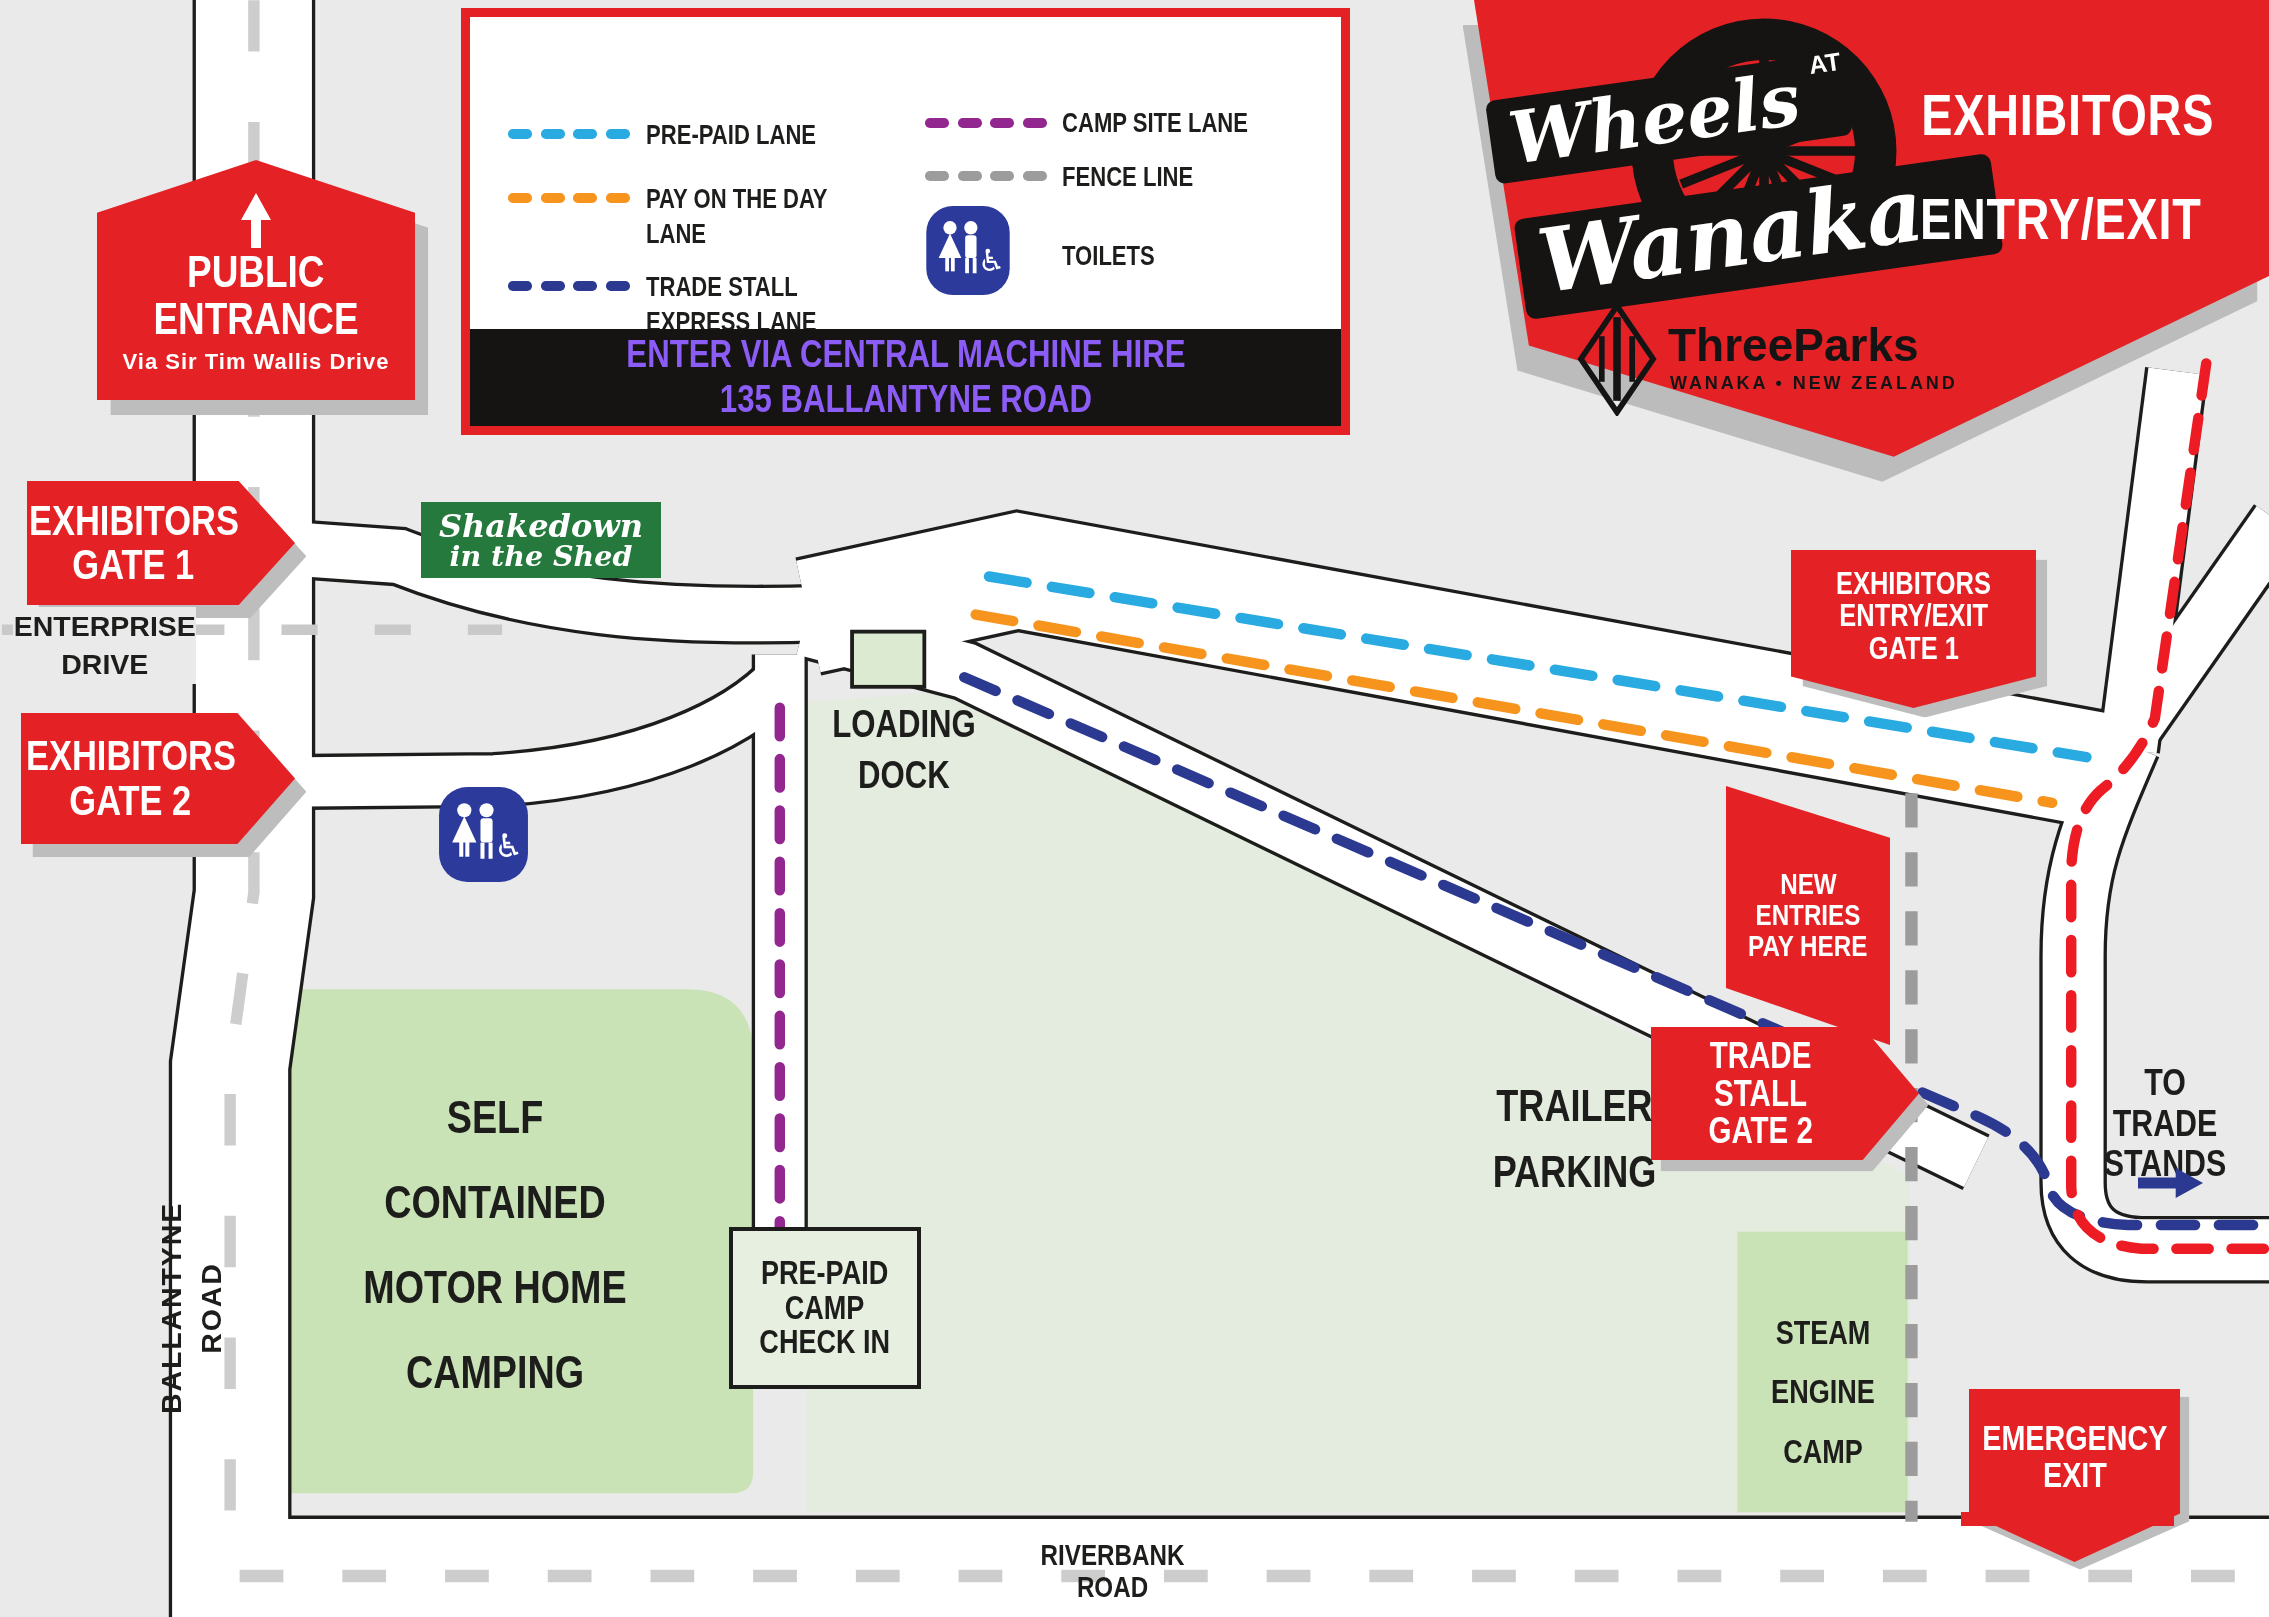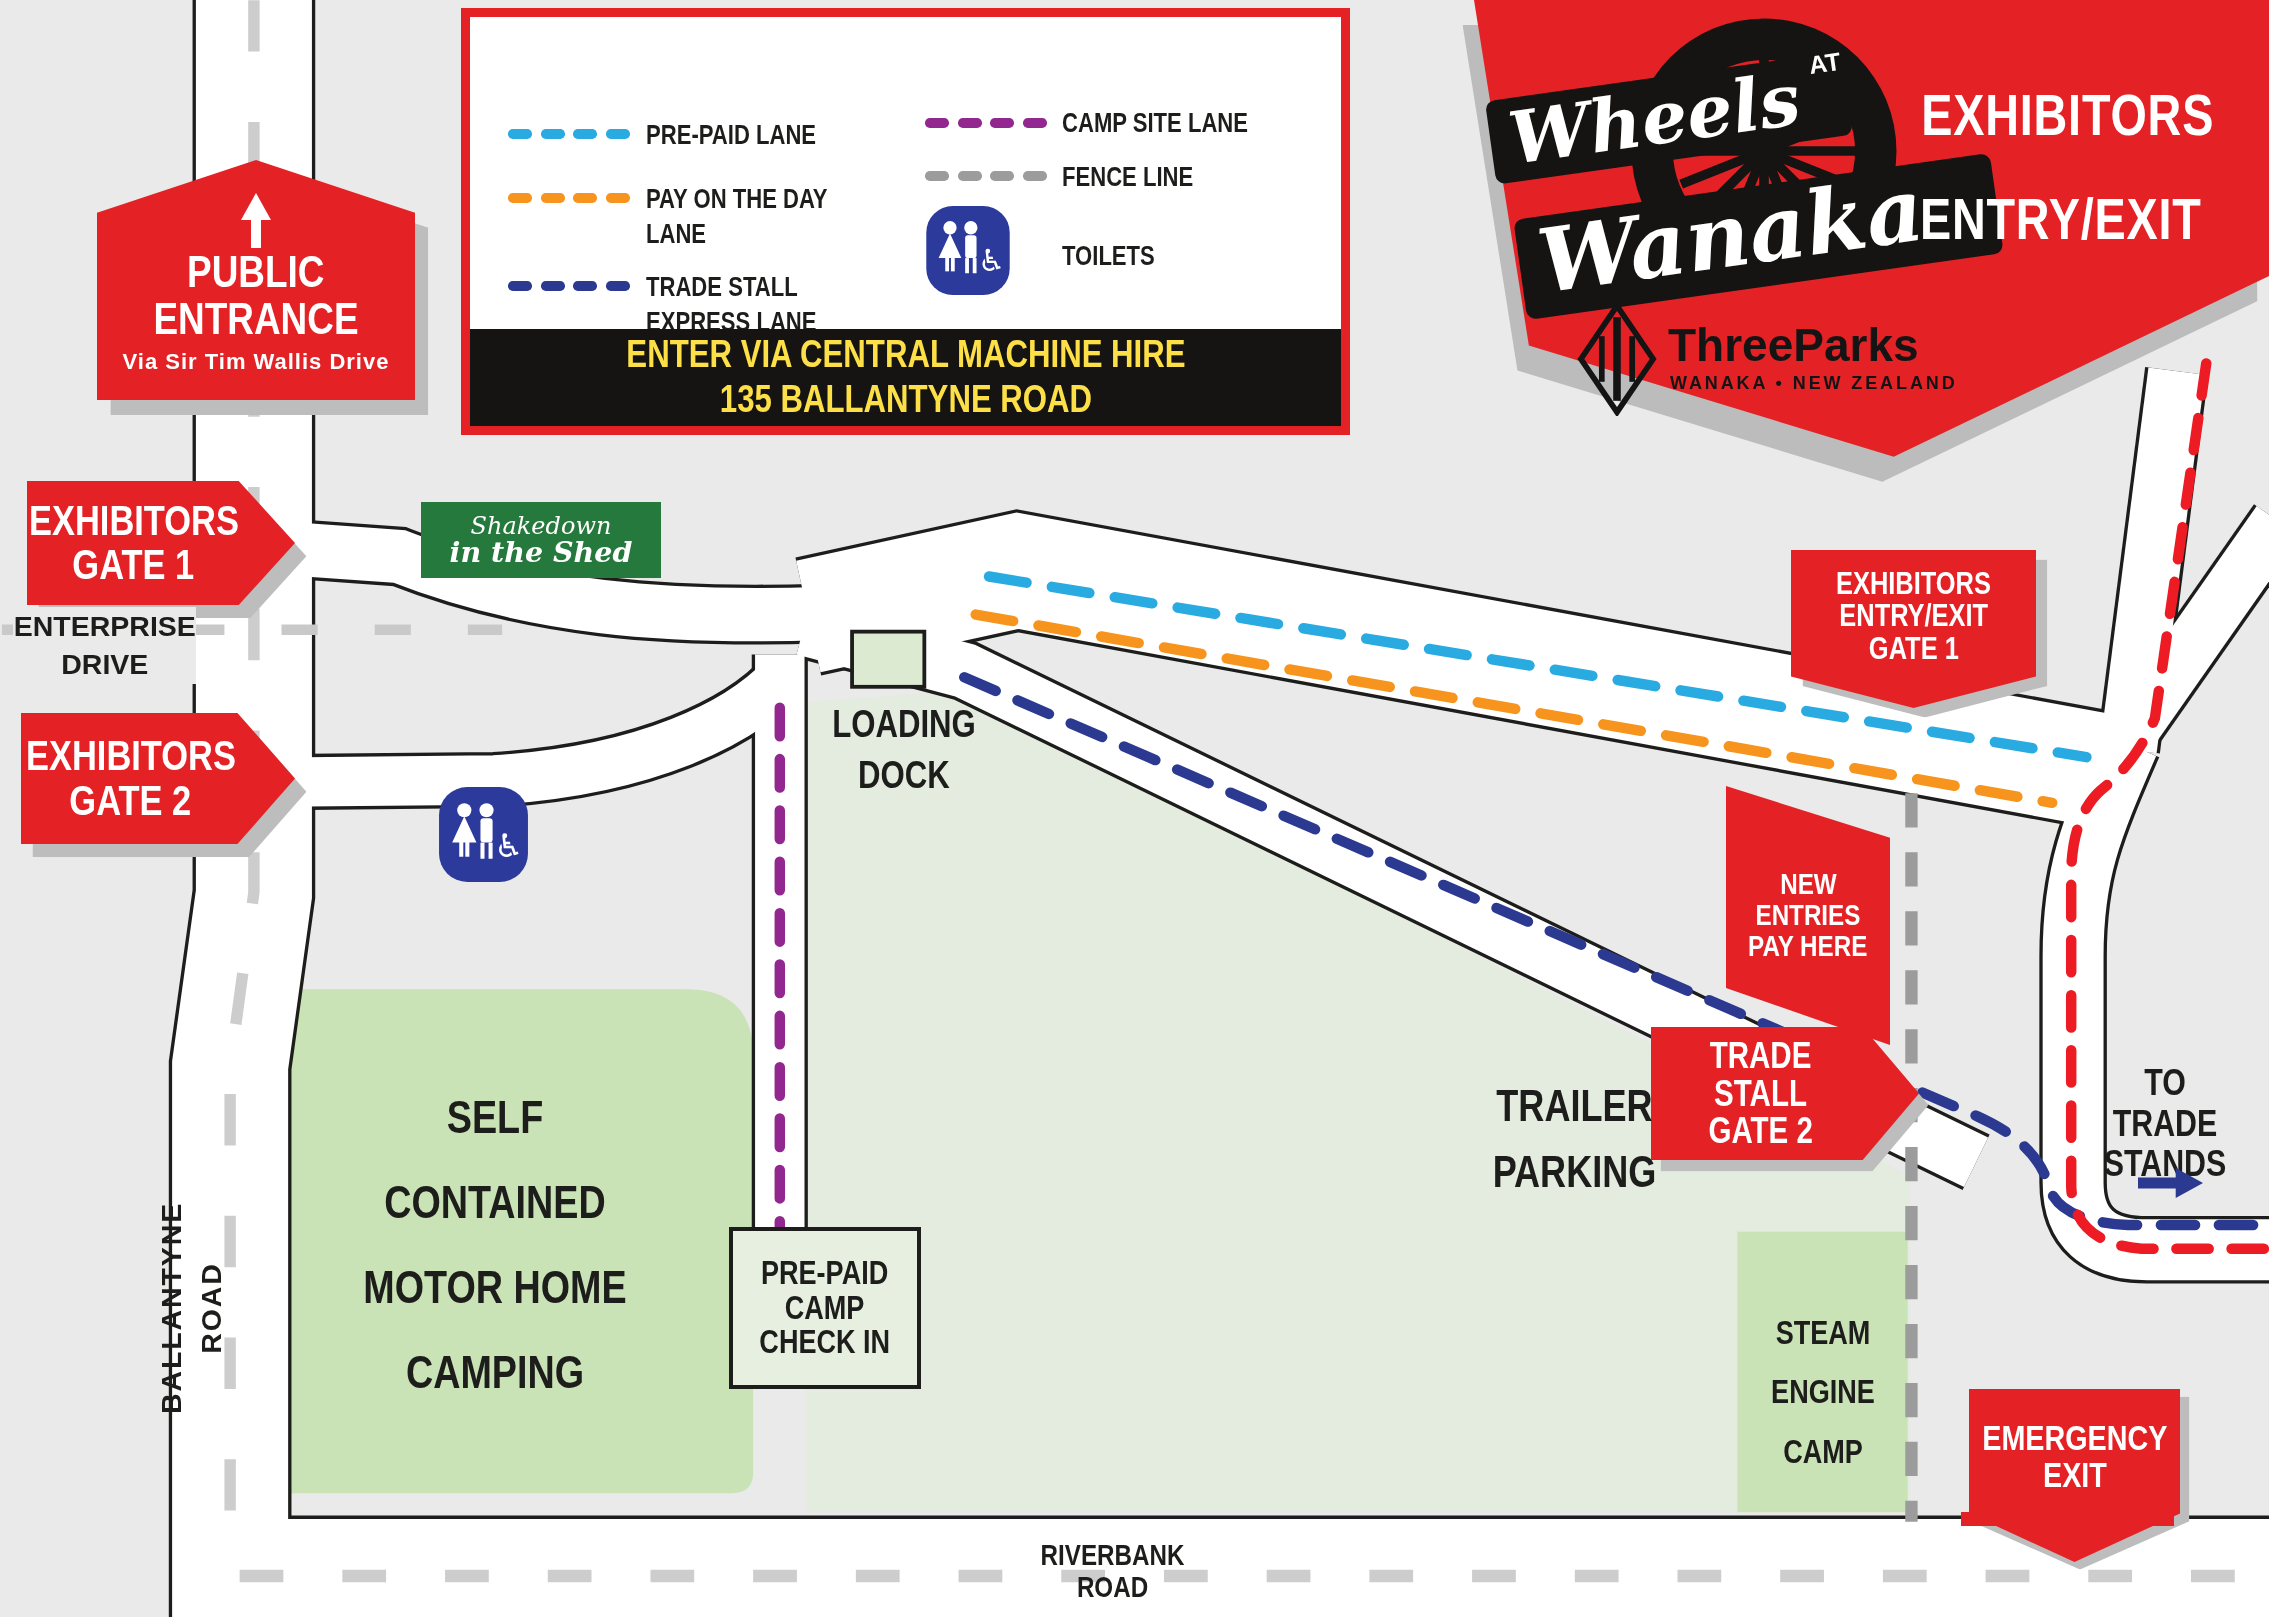--- a/index.html
+++ b/index.html
@@ -17,21 +17,21 @@
   .clip-pennant80{clip-path:polygon(0 0,100% 0,100% 80%,50% 100%,0 80%);}
   .clip-pennant72{clip-path:polygon(0 0,100% 0,100% 72%,50% 100%,0 72%);}
   .clip-pennant76{clip-path:polygon(0 0,100% 0,100% 76%,50% 100%,0 76%);}
   .clip-arrow-r{clip-path:polygon(0 0,79% 0,100% 50%,79% 100%,0 100%);}
   .maplabel{position:absolute;color:#1d1d1b;font-weight:bold;text-align:center;line-height:1.1;}
   .keybox{position:absolute;left:461px;top:7.6px;width:889px;height:427px;background:#fff;
           border:9.5px solid #e42226;box-sizing:border-box;}
   .dashrow{position:absolute;display:flex;gap:8.6px;}
   .dash{width:24px;height:10.5px;border-radius:4.8px;}
   .keylabel{position:absolute;color:#1d1d1b;font-weight:bold;font-size:27.6px;line-height:1.28;}
-  .keybar{position:absolute;left:0;right:0;bottom:0;height:97px;background:#161412;color:#fde047;
+  .keybar{position:absolute;left:0;right:0;bottom:0;height:97px;background:#161412;color:#8b5cf6;
           display:flex;flex-direction:column;align-items:center;justify-content:center;
           font-weight:bold;font-size:38px;line-height:1.18;}
   .banner{position:absolute;left:1474px;top:0;width:795px;height:468px;}
   .banner-shape{position:absolute;inset:0;background:#e42226;
         clip-path:polygon(0 0,100% 0,100% 59%,52.8% 97.6%,6.9% 73.8%);}
   .banner-shadow{position:absolute;inset:0;background:#bcbcbc;transform:translate(-11.4px,25px);
         clip-path:polygon(0 0,100% 0,100% 59%,52.8% 97.6%,6.9% 73.8%);}
   .ribbon{position:absolute;background:#161412;transform:rotate(-8deg);border-radius:9.5px;}
   .script{position:absolute;font-family:"DejaVu Serif",serif;font-style:italic;font-weight:bold;
           color:#fff;transform:rotate(-8deg);text-shadow:2.9px 2.9px 0 #161412;white-space:nowrap;}
@@ -124,21 +124,21 @@
       <div class="cond" style="font-size:42px;">GATE 2</div>
     </div>
   </div>
 
   <div class="maplabel" style="left:13.3px;top:607px;width:183px;background:#eaeaea;font-size:28.5px;line-height:1.35;">
     <div>ENTERPRISE</div>
     <div>DRIVE</div>
   </div>
 
   <div class="sign" style="left:421px;top:502px;width:240px;height:76px;background:#26793c;">
-    <div style="font-family:'DejaVu Serif',serif;font-style:italic;font-weight:normal;font-size:24px;line-height:1.0;">Shakedown</div>
+    <div style="font-family:'DejaVu Serif',serif;font-style:italic;font-weight:bold;font-size:32px;line-height:1.0;">Shakedown</div>
     <div style="font-family:'DejaVu Serif',serif;font-style:italic;font-weight:bold;font-size:28.5px;line-height:1.0;">in the Shed</div>
   </div>
 
   <div class="keybox">
 
     <div class="dashrow" style="left:38px;top:112px;">
       <span class="dash" style="background:#29abe2;"></span>
         <span class="dash" style="background:#29abe2;"></span>
       <span class="dash" style="background:#29abe2;"></span>
         <span class="dash" style="background:#29abe2;"></span>

